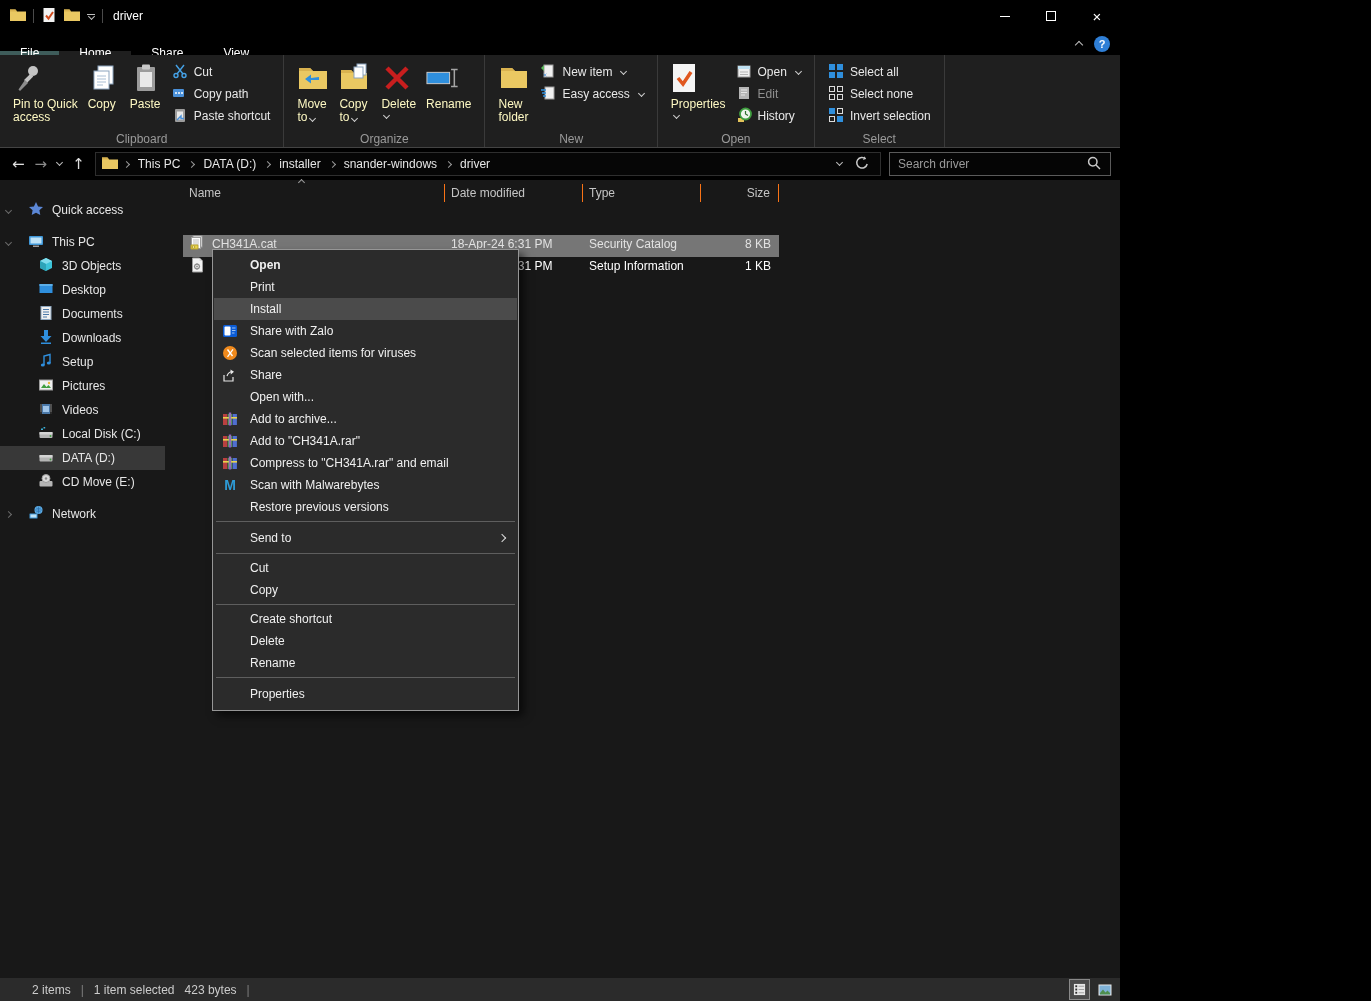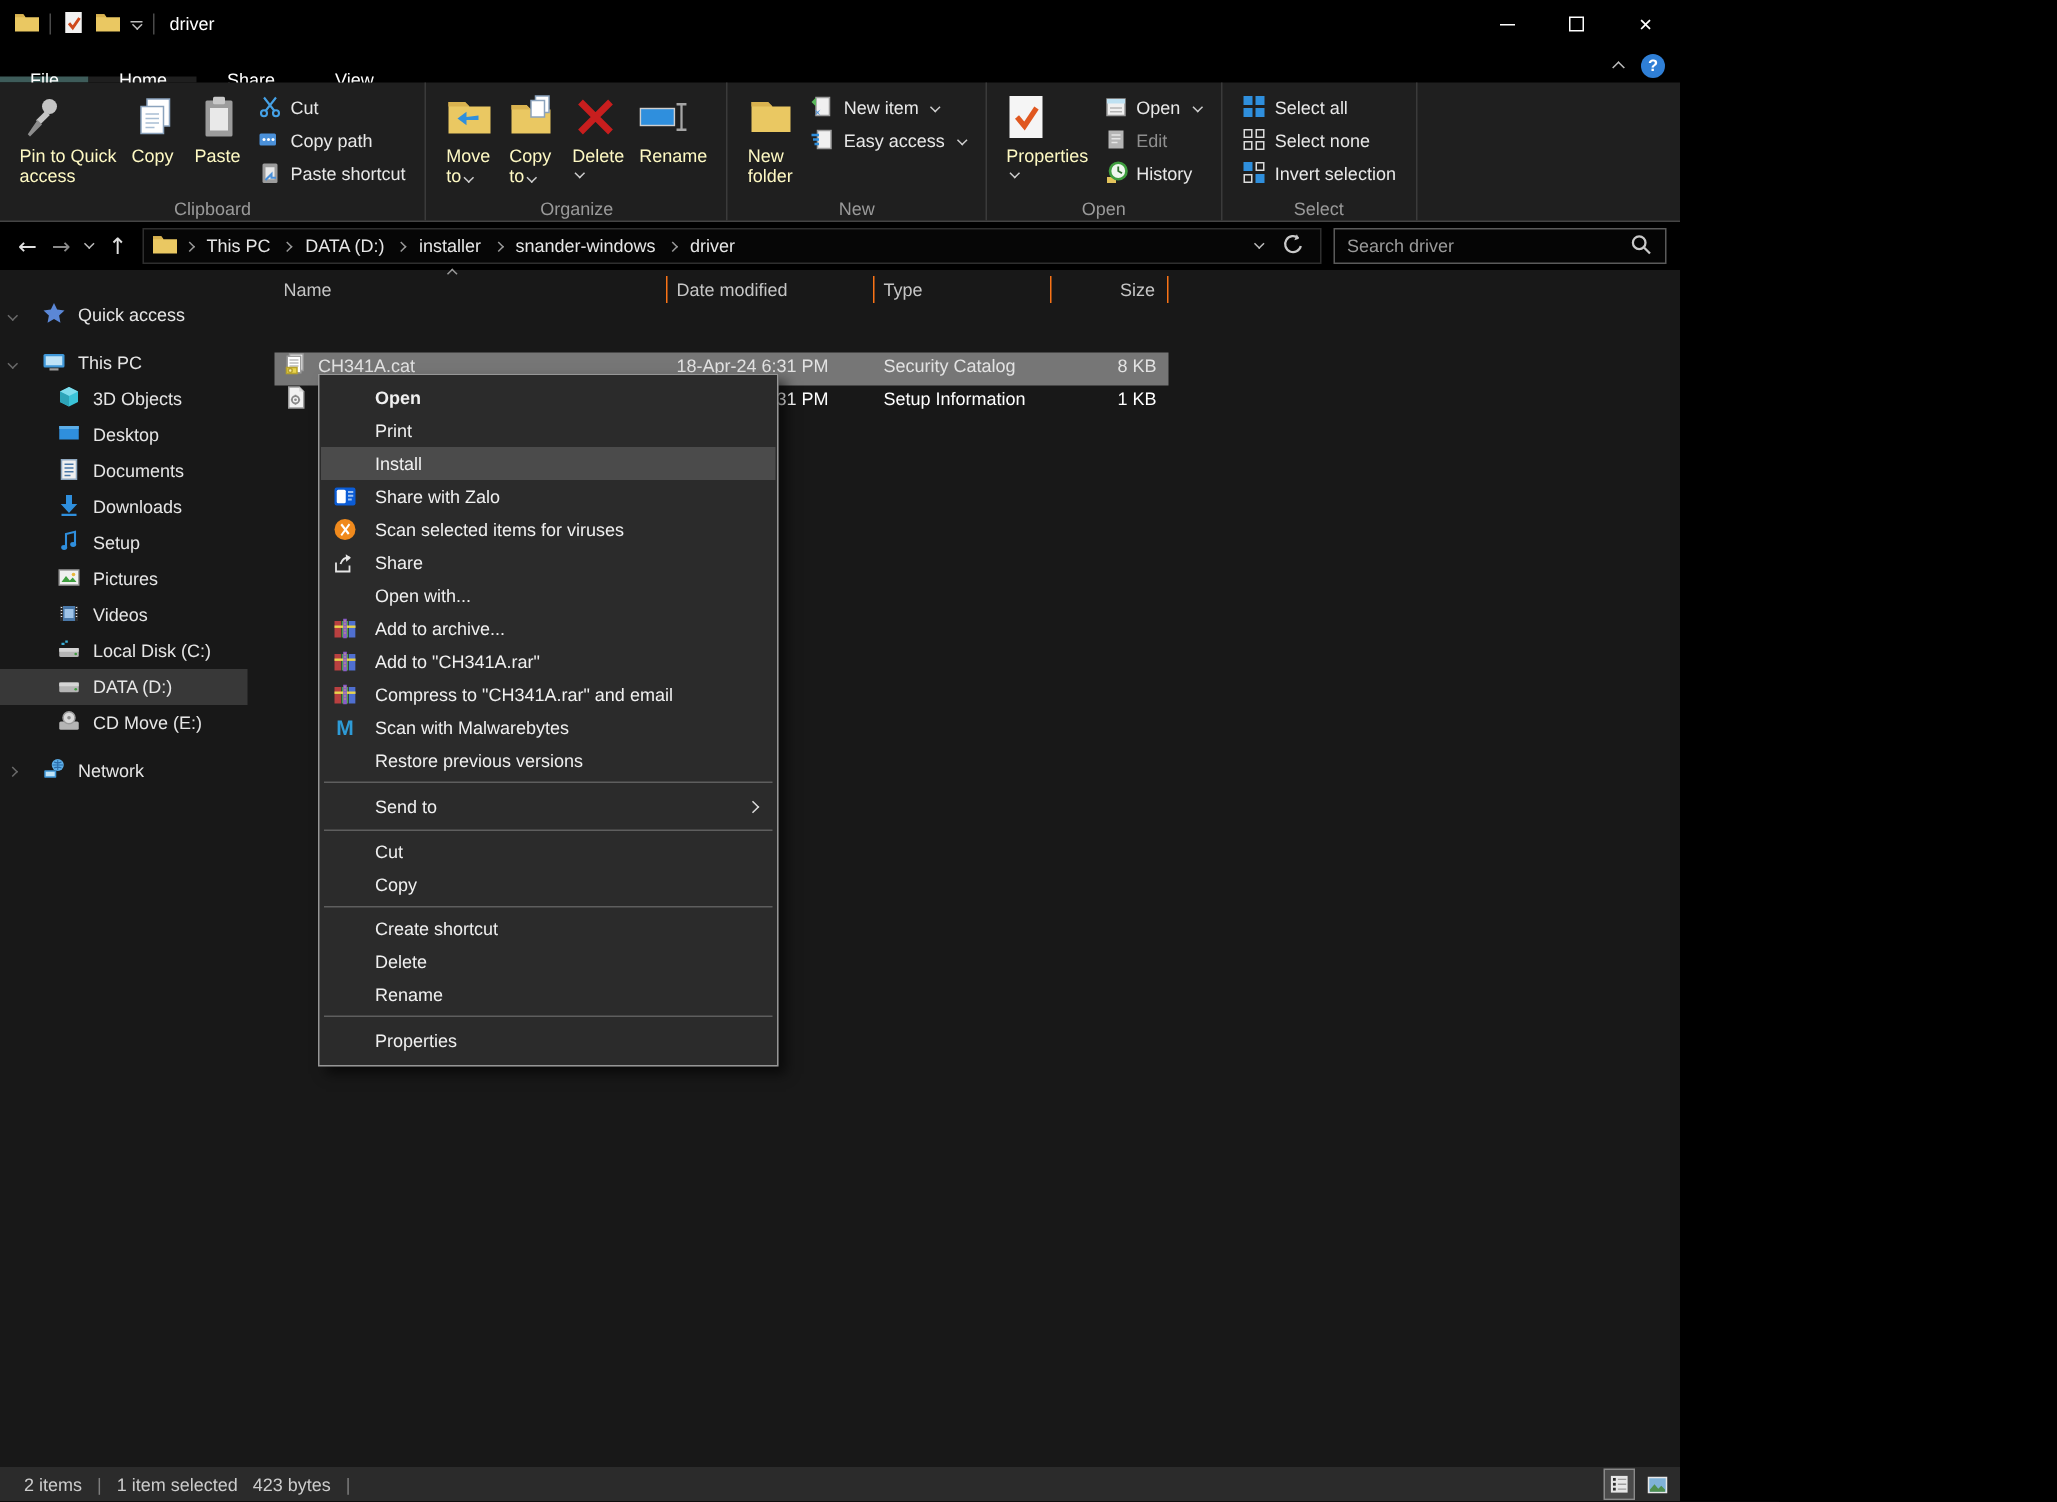--- a/index.html
+++ b/index.html
@@ -93,21 +93,21 @@
   .mi.hover { background:#4b4b4b; }
   .mi .mic { position:absolute; left:7px; top:50%; transform:translateY(-50%); width:18px; height:16px; display:flex; align-items:center; justify-content:center; }
   .mi .subarr { position:absolute; right:12px; width:6px; height:6px; border-right:1.5px solid #dcdcdc; border-bottom:1.5px solid #dcdcdc; transform:rotate(-45deg); }
   .msep { border-top:1px solid #5e5e5e; margin:3px 2px; }
   .mi.tall { height:25px; }
   .mb-m { color:#2e9bd6; font-weight:bold; font-size:14px; line-height:1; }
 
   
   #statusbar { position:absolute; left:0; bottom:0; width:100%; height:23px; background:#2b2b2b; display:flex; align-items:center; color:#cccccc; }
   #statusbar .sdiv { color:#7d7d7d; margin:0 10px; }
-  .status-left { display:flex; align-items:flex-end; padding-left:16px; }
+  .status-left { display:flex; align-items:flex-end; padding-left:32px; }
   .view-toggles { margin-left:auto; display:flex; align-items:center; gap:6px; padding-right:6px; }
   .vt { width:19px; height:19px; display:flex; align-items:center; justify-content:center; }
   .vt.selected { background:#4a4a4a; outline:1px solid #8a8a8a; }
 </style>
 </head>
 <body>
 
 <div id="app">
 
   <div id="titlebar">

